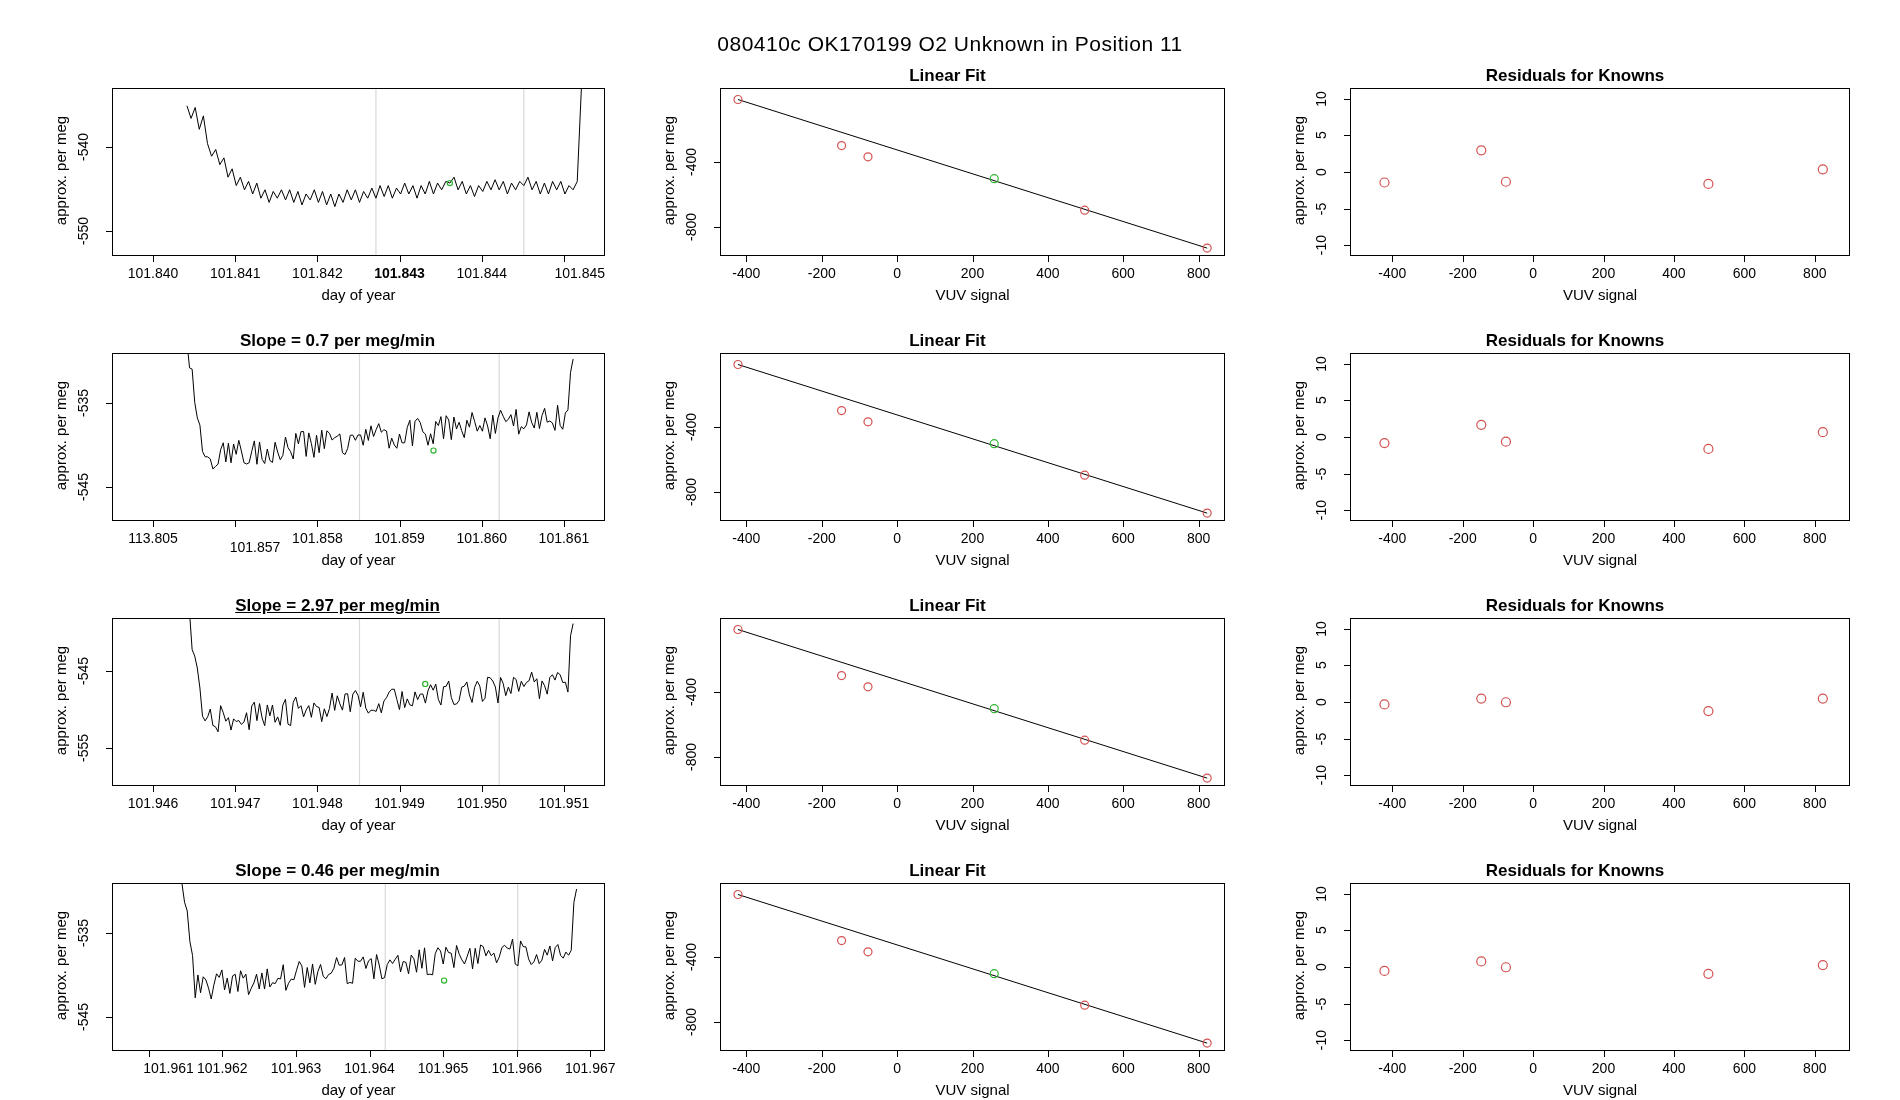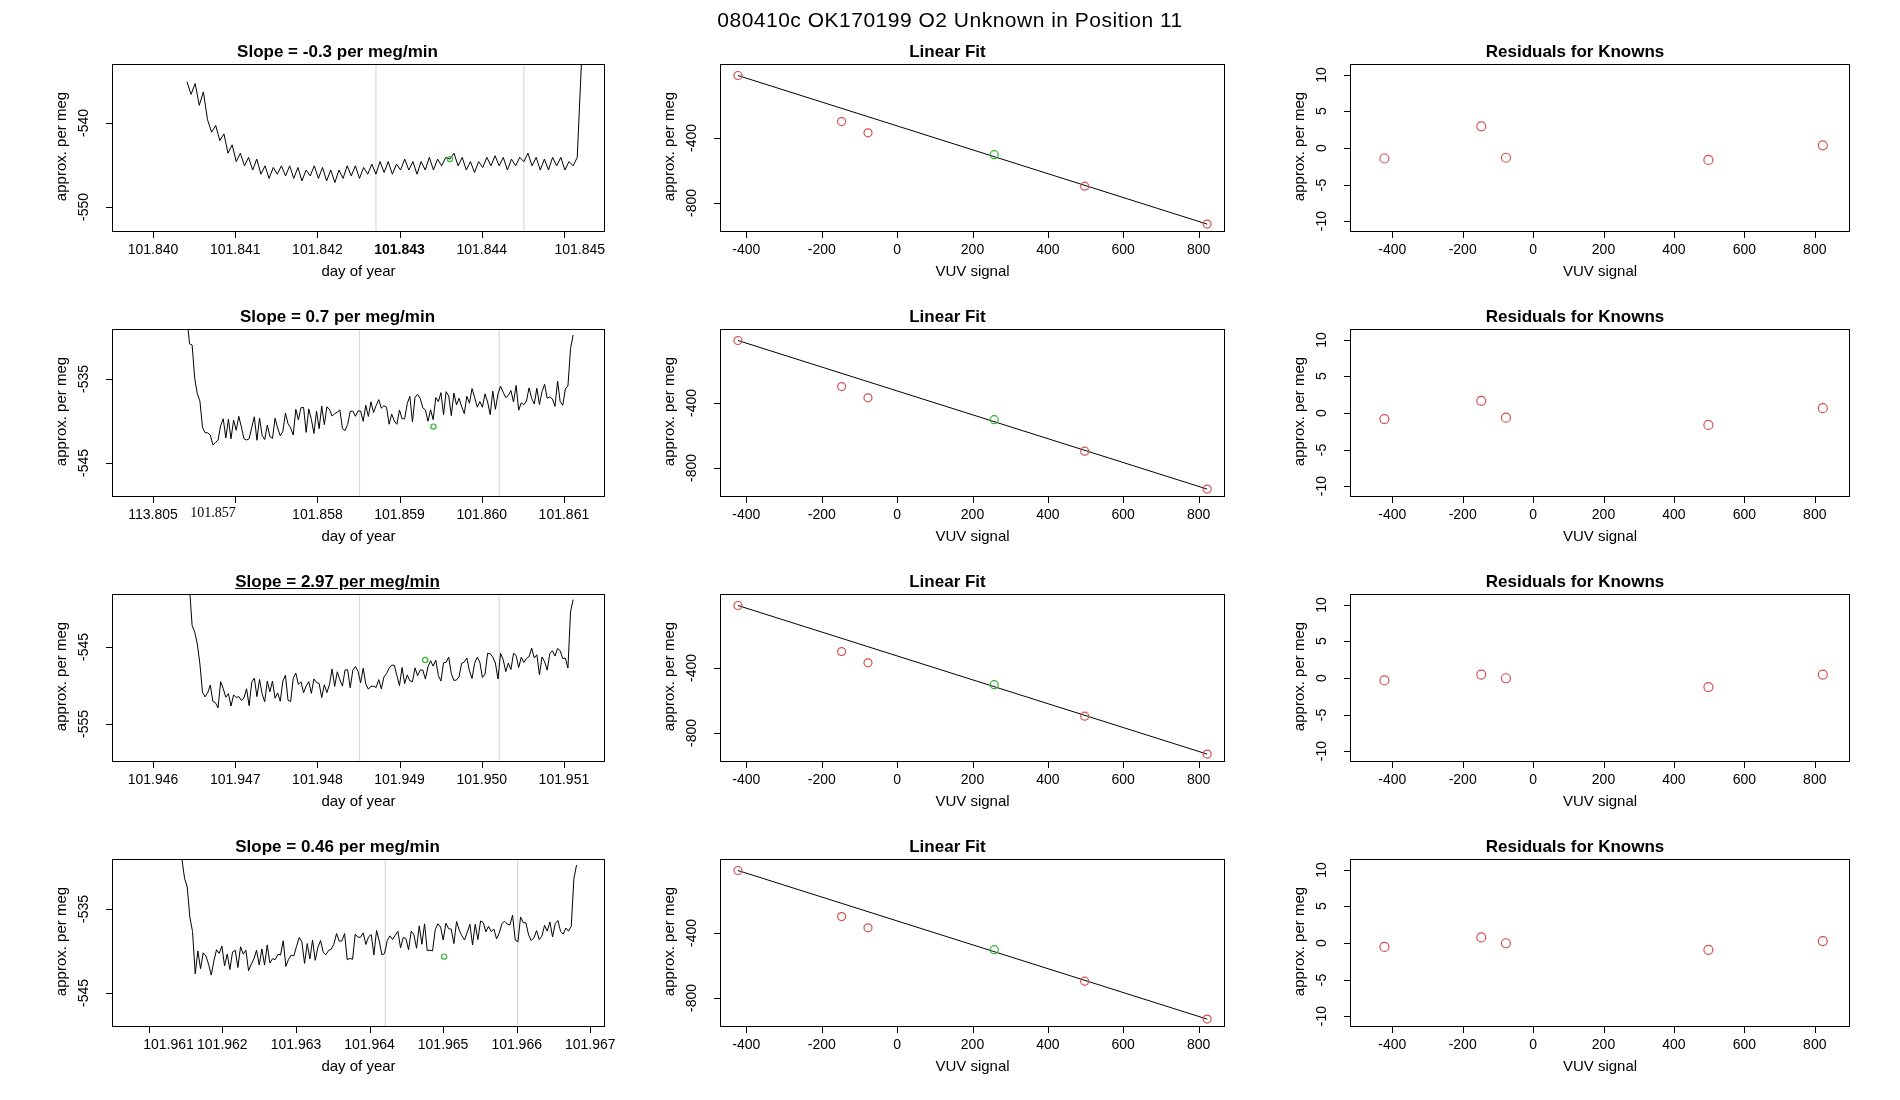--- a/index.html
+++ b/index.html
@@ -1,36 +1,35 @@
 <!DOCTYPE html>
 <html><head>
 <meta charset="utf-8">
 <style>
   html,body{margin:0;padding:0;background:#ffffff;}
   body{width:1900px;height:1100px;font-family:"Liberation Sans",sans-serif;color:#000;overflow:hidden;}
-  #page{position:relative;width:1900px;height:1036px;}
+  #page{position:relative;width:1900px;height:1036px;margin-top:24px;}
   .maintitle{position:absolute;left:0;top:8px;width:1900px;text-align:center;font-size:21px;letter-spacing:0.5px;}
   .rowgrid{position:absolute;left:0;top:36px;width:1900px;height:1060px;}
   .panel{position:absolute;}
   .ptitle{position:absolute;left:0;width:100%;text-align:center;font-weight:bold;font-size:17px;top:0;}
   .plotbox{position:absolute;border:1px solid #000;background:#fff;box-sizing:border-box;overflow:hidden;}
   .axlabel{position:absolute;font-size:15px;text-align:center;}
   .ylabel{position:absolute;font-size:15px;transform-origin:center center;white-space:nowrap;}
   .tick{position:absolute;font-size:14px;white-space:nowrap;}
   .tickmark{position:absolute;background:#000;}
   svg{position:absolute;left:0;top:0;overflow:visible;}
 </style>
 </head>
 <body>
 
 <div id="page">
   <div class="maintitle">080410c      OK170199   O2 Unknown in Position  11</div>
   <div class="rowgrid" id="grid">
       <div class="panel" style="left: 40px; top: 0px; width: 595px; height: 265px;">
-        <div class="ptitle" style="top: 6px;">Slope =  -0.3  per meg/min</div>
         <div class="plotbox" style="left: 72px; top: 28px; width: 493px; height: 168px;">
           <svg width="493" height="168">
             <line x1="262.93333333271056" x2="262.93333333271056" y1="0" y2="168" stroke="#d9d9d9" stroke-width="1.2"></line>
             <line x1="410.83333333294416" x2="410.83333333294416" y1="0" y2="168" stroke="#d9d9d9" stroke-width="1.2"></line>
             <path d="M73.95 16.80 L78.06 29.40 L82.17 18.48 L86.27 40.32 L90.38 26.88 L94.49 54.60 L98.60 67.20 L102.71 60.48 L106.82 75.60 L110.93 68.88 L115.03 88.20 L119.14 79.80 L123.25 96.60 L127.36 88.20 L131.47 100.80 L135.57 92.40 L139.68 105.00 L143.79 94.08 L147.90 109.20 L152.01 100.80 L156.12 113.40 L160.22 102.48 L164.33 109.20 L168.44 100.80 L172.55 110.88 L176.66 100.80 L180.77 113.40 L184.88 102.48 L188.98 115.92 L193.09 105.00 L197.20 110.88 L201.31 100.80 L205.42 113.40 L209.52 102.48 L213.63 115.92 L217.74 105.00 L221.85 117.60 L225.96 105.00 L230.07 113.40 L234.17 100.80 L238.28 110.88 L242.39 100.80 L246.50 113.40 L250.61 102.48 L254.72 109.20 L258.83 99.12 L262.93 109.20 L267.04 96.60 L271.15 107.52 L275.26 96.60 L279.37 109.20 L283.48 99.12 L287.58 105.00 L291.69 94.08 L295.80 105.00 L299.91 96.60 L304.02 109.20 L308.12 96.60 L312.23 105.00 L316.34 92.40 L320.45 105.00 L324.56 94.08 L328.67 100.80 L332.77 92.40 L336.88 94.08 L340.99 88.20 L345.10 100.80 L349.21 92.40 L353.32 105.00 L357.43 96.60 L361.53 107.52 L365.64 96.60 L369.75 102.48 L373.86 92.40 L377.97 100.80 L382.07 90.72 L386.18 100.80 L390.29 92.40 L394.40 105.00 L398.51 94.08 L402.62 100.80 L406.72 92.40 L410.83 96.60 L414.94 88.20 L419.05 100.80 L423.16 92.40 L427.27 105.00 L431.38 94.08 L435.48 105.00 L439.59 92.40 L443.70 100.80 L447.81 92.40 L451.92 105.00 L456.02 96.60 L460.13 100.80 L464.24 92.40 L468.35 0.00" fill="none" stroke="#000" stroke-width="1"></path>
             <circle cx="336.8833333328273" cy="94.08000000000038" r="2.6" fill="none" stroke="#2fb52f" stroke-width="1.2"></circle>
           </svg>
         </div>
         <div class="tickmark" style="left: 113.083px; top: 196px; width: 1px; height: 6px;"></div>
         <div class="tick" style="left: 68.0833px; top: 205px; width: 90px; text-align: center;">101.840</div>
@@ -57,21 +56,21 @@
           <svg width="493" height="168">
             <line x1="246.5" x2="246.5" y1="0" y2="168" stroke="#d9d9d9" stroke-width="1.2"></line>
             <line x1="386.1833333332944" x2="386.1833333332944" y1="0" y2="168" stroke="#d9d9d9" stroke-width="1.2"></line>
             <path d="M73.95 -12.35 L76.54 13.82 L79.13 15.12 L81.73 48.41 L84.32 63.81 L86.91 71.11 L89.50 97.40 L92.09 102.69 L94.68 102.87 L97.28 104.95 L99.87 114.94 L102.46 112.53 L105.05 110.13 L107.64 95.70 L110.24 88.77 L112.83 107.92 L115.42 89.18 L118.01 108.75 L120.60 90.08 L123.19 100.31 L125.79 86.37 L128.38 96.97 L130.97 108.72 L133.56 110.00 L136.15 108.74 L138.75 97.33 L141.34 86.89 L143.93 110.25 L146.52 87.98 L149.11 105.35 L151.71 109.49 L154.30 95.04 L156.89 106.47 L159.48 108.45 L162.07 88.27 L164.66 98.04 L167.26 105.75 L169.85 101.39 L172.44 83.05 L175.03 93.67 L177.62 97.75 L180.22 105.00 L182.81 79.39 L185.40 89.81 L187.99 77.69 L190.58 77.51 L193.17 102.41 L195.77 78.90 L198.36 89.49 L200.95 103.39 L203.54 81.19 L206.13 98.68 L208.73 76.18 L211.32 94.67 L213.91 76.80 L216.50 79.30 L219.09 86.04 L221.68 83.69 L224.28 82.20 L226.87 79.96 L229.46 98.72 L232.05 100.51 L234.64 94.55 L237.24 81.31 L239.83 81.12 L242.42 86.28 L245.01 80.99 L247.60 80.97 L250.19 91.27 L252.79 75.31 L255.38 86.45 L257.97 71.83 L260.56 82.53 L263.15 75.58 L265.75 69.65 L268.34 78.19 L270.93 75.70 L273.52 77.04 L276.11 94.21 L278.70 84.15 L281.30 91.00 L283.89 94.25 L286.48 80.03 L289.07 88.85 L291.66 88.71 L294.26 73.50 L296.85 66.31 L299.44 91.98 L302.03 67.27 L304.62 64.38 L307.22 68.59 L309.81 77.77 L312.40 80.09 L314.99 91.24 L317.58 79.74 L320.17 89.72 L322.77 67.55 L325.36 71.60 L327.95 62.61 L330.54 84.76 L333.13 61.70 L335.73 65.99 L338.32 85.63 L340.91 63.04 L343.50 74.91 L346.09 68.27 L348.68 76.74 L351.28 83.61 L353.87 66.24 L356.46 73.16 L359.05 58.54 L361.64 67.38 L364.24 77.16 L366.83 71.52 L369.42 77.21 L372.01 63.88 L374.60 71.97 L377.19 84.73 L379.79 61.15 L382.38 79.44 L384.97 63.91 L387.56 56.25 L390.15 62.23 L392.75 67.58 L395.34 65.36 L397.93 60.64 L400.52 72.02 L403.11 55.45 L405.70 80.18 L408.30 72.72 L410.89 74.74 L413.48 70.94 L416.07 57.87 L418.66 68.44 L421.26 73.98 L423.85 58.31 L426.44 74.57 L429.03 61.53 L431.62 54.36 L434.21 68.21 L436.81 67.03 L439.40 68.93 L441.99 76.36 L444.58 51.24 L447.17 71.51 L449.77 75.28 L452.36 58.93 L454.95 55.90 L457.54 18.48 L460.13 5.04" fill="none" stroke="#000" stroke-width="1"></path>
             <circle cx="320.4499999989491" cy="96.60000000000001" r="2.6" fill="none" stroke="#2fb52f" stroke-width="1.2"></circle>
           </svg>
         </div>
         <div class="tickmark" style="left: 113.083px; top: 196px; width: 1px; height: 6px;"></div>
         <div class="tick" style="left: 68.0833px; top: 205px; width: 90px; text-align: center;">113.805</div>
         <div class="tickmark" style="left: 195.25px; top: 196px; width: 1px; height: 6px;"></div>
-        <div class="tick" style="left: 150.25px; top: 204px; width: 90px; text-align: left; font-family: Liberation Serif, serif;">101.857</div>
+        <div class="tick" style="left: 150.25px; top: 214px; width: 90px; text-align: right;">101.857</div>
         <div class="tickmark" style="left: 277.417px; top: 196px; width: 1px; height: 6px;"></div>
         <div class="tick" style="left: 232.417px; top: 205px; width: 90px; text-align: center;">101.858</div>
         <div class="tickmark" style="left: 359.583px; top: 196px; width: 1px; height: 6px;"></div>
         <div class="tick" style="left: 314.583px; top: 205px; width: 90px; text-align: center;">101.859</div>
         <div class="tickmark" style="left: 441.75px; top: 196px; width: 1px; height: 6px;"></div>
         <div class="tick" style="left: 396.75px; top: 205px; width: 90px; text-align: center;">101.860</div>
         <div class="tickmark" style="left: 523.917px; top: 196px; width: 1px; height: 6px;"></div>
         <div class="tick" style="left: 478.917px; top: 205px; width: 90px; text-align: center;">101.861</div>
         <div class="tickmark" style="left: 66px; top: 162.4px; width: 6px; height: 1px;"></div>
         <div class="tick" style="left: 23px; top: 142.4px; width: 40px; height: 40px; line-height: 40px; text-align: center; transform: rotate(-90deg);">-545</div>

